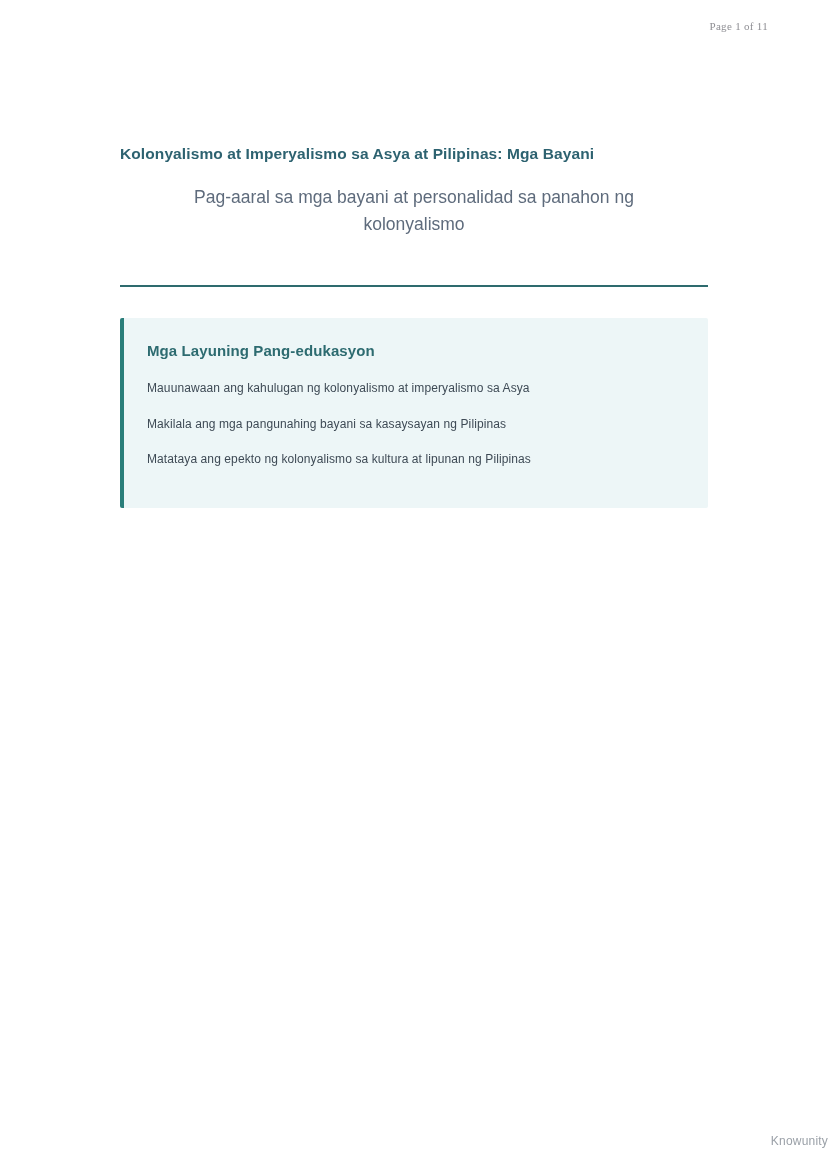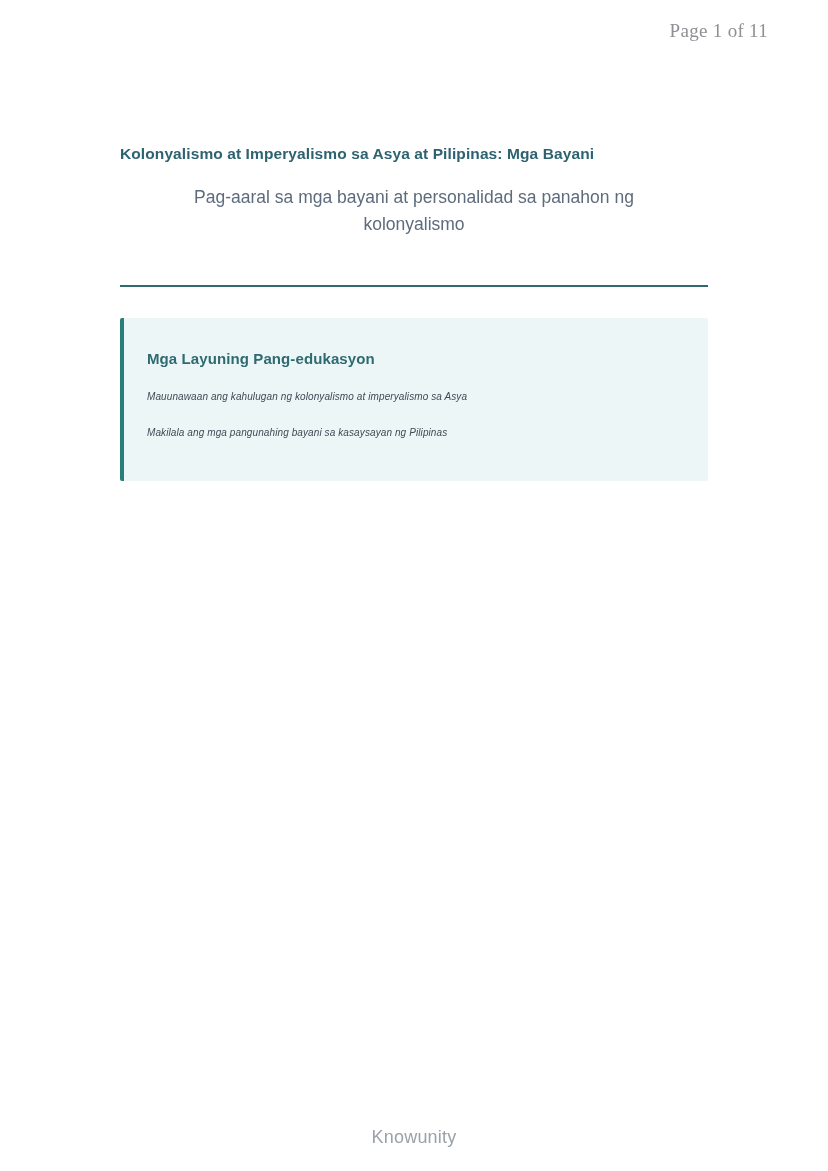--- a/index.html
+++ b/index.html
@@ -11,21 +11,21 @@
     font-family: "Liberation Sans", "DejaVu Sans", sans-serif;
     position: relative;
     overflow: hidden;
   }
 
   .page-indicator {
     position: absolute;
     top: 20px;
     right: 60px;
     font-family: "Liberation Serif", "DejaVu Serif", serif;
-    font-size: 19px;
+    font-size: 11px;
     color: #8f8f94;
     letter-spacing: 0.3px;
   }
 
   .content {
     width: 588px;
     margin: 0 auto;
     padding-top: 144px;
   }
 
@@ -52,48 +52,47 @@
     margin-top: 47px;
     border: none;
     border-top: 2px solid #2e6b6e;
   }
 
   .objectives-box {
     margin-top: 31px;
     background: #edf6f7;
     border-left: 4px solid #2a7e7a;
     border-radius: 2px;
-    padding: 32px 24px 38px 23px;
+    padding: 24px 24px 38px 23px;
   }
 
   .objectives-heading {
     font-size: 15px;
     font-weight: 700;
     color: #2d6b70;
     margin-bottom: 19px;
     letter-spacing: 0.1px;
   }
 
   .objective-item {
-    font-size: 10px;
+    font-size: 12px;
     color: #3e4a55;
     line-height: 21px;
     margin-bottom: 14.5px;
     letter-spacing: 0.1px;
-    font-style: italic;
   }
   .objective-item:last-child { margin-bottom: 0; }
 
   .footer-brand {
     position: absolute;
     bottom: 23px;
     left: 0;
     width: 100%;
-    text-align: center;
-    font-size: 18px;
+    text-align: right;
+    font-size: 12px;
     color: #9ba1a8;
     letter-spacing: 0.2px;
   }
 </style>
 </head>
 <body>
 
 <div class="page-indicator">Page 1 of 11</div>
 
 <div class="content">
@@ -102,17 +101,18 @@
 
   <p class="doc-subtitle">Pag-aaral sa mga bayani at personalidad sa panahon ng kolonyalismo</p>
 
   <hr class="divider">
 
   <div class="objectives-box">
     <div class="objectives-heading">Mga Layuning Pang-edukasyon</div>
 
     <div class="objective-item">Mauunawaan ang kahulugan ng kolonyalismo at imperyalismo sa Asya</div>
     <div class="objective-item">Makilala ang mga pangunahing bayani sa kasaysayan ng Pilipinas</div>
+    <div class="objective-item">Matataya ang epekto ng kolonyalismo sa kultura at lipunan ng Pilipinas</div>
   </div>
 
 </div>
 
 <div class="footer-brand">Knowunity</div>
 
 </body></html>

